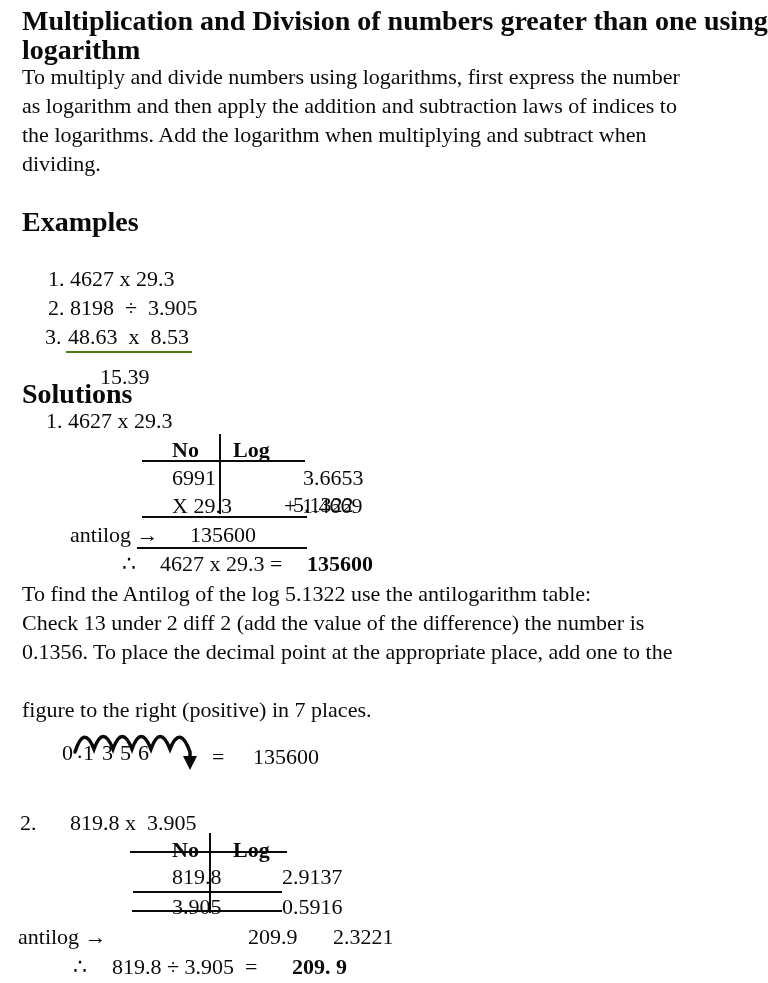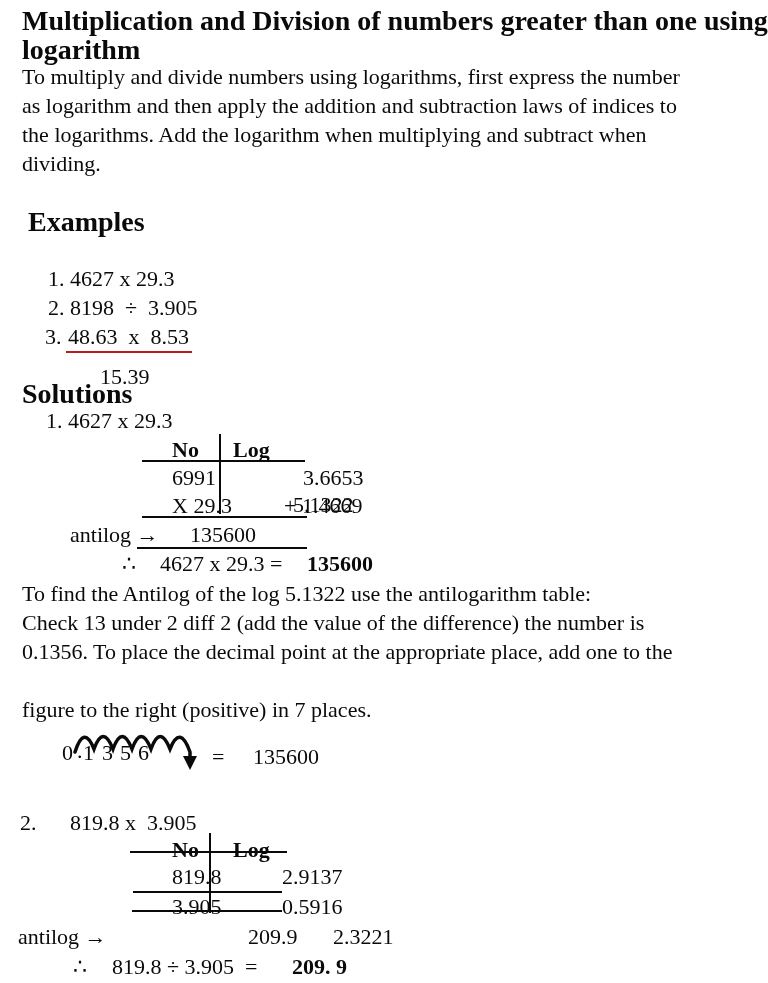--- a/index.html
+++ b/index.html
@@ -17,21 +17,21 @@
     font-size:22px;
     line-height:26px;
     white-space:pre;
     color:#0a0a0a;
   }
   .h { font-weight:bold; font-size:28px; }
   .b { font-weight:bold; }
   .hl { position:absolute; background:#0a0a0a; height:2px; }
   .vl { position:absolute; background:#0a0a0a; width:2px; }
   .underlined {
-    border-bottom:2px solid #b91c1c;
+    border-bottom:2px solid #4d7c0f;
     padding:0 3px 1px 2px;
     text-align:center;
   }
   svg text {
     font-family:"Liberation Serif", serif;
     font-size:22px;
     fill:#0a0a0a;
   }
 </style>
 </head>
@@ -40,21 +40,21 @@
 <div class="page">
 
   <div class="t h" style="left:22px; top:8px">Multiplication and Division of numbers greater than one using</div>
   <div class="t h" style="left:22px; top:37px">logarithm</div>
 
   <div class="t" style="left:22px; top:64px">To multiply and divide numbers using logarithms, first express the number</div>
   <div class="t" style="left:22px; top:122px">the logarithms. Add the logarithm when multiplying and subtract when</div>
   <div class="t" style="left:22px; top:93px">as logarithm and then apply the addition and subtraction laws of indices to</div>
   <div class="t" style="left:22px; top:151px">dividing.</div>
 
-  <div class="t h" style="left:28px; top:209px">Examples</div>
+  <div class="t h" style="left:22px; top:209px">Examples</div>
   <div class="t" style="left:48px; top:266px">1. 4627 x 29.3</div>
   <div class="t" style="left:48px; top:295px">2. 8198  ÷  3.905</div>
   <div class="t" style="left:45px; top:324px">3.</div>
   <div class="t underlined" style="left:66px; top:324px">48.63  x  8.53</div>
   <div class="t" style="left:100px; top:364px">15.39</div>
 
   <div class="t h" style="left:22px; top:381px">Solutions</div>
   <div class="t" style="left:46px; top:408px">1. 4627 x 29.3</div>
 
   <div class="t b" style="left:172px; top:437px">No</div>

